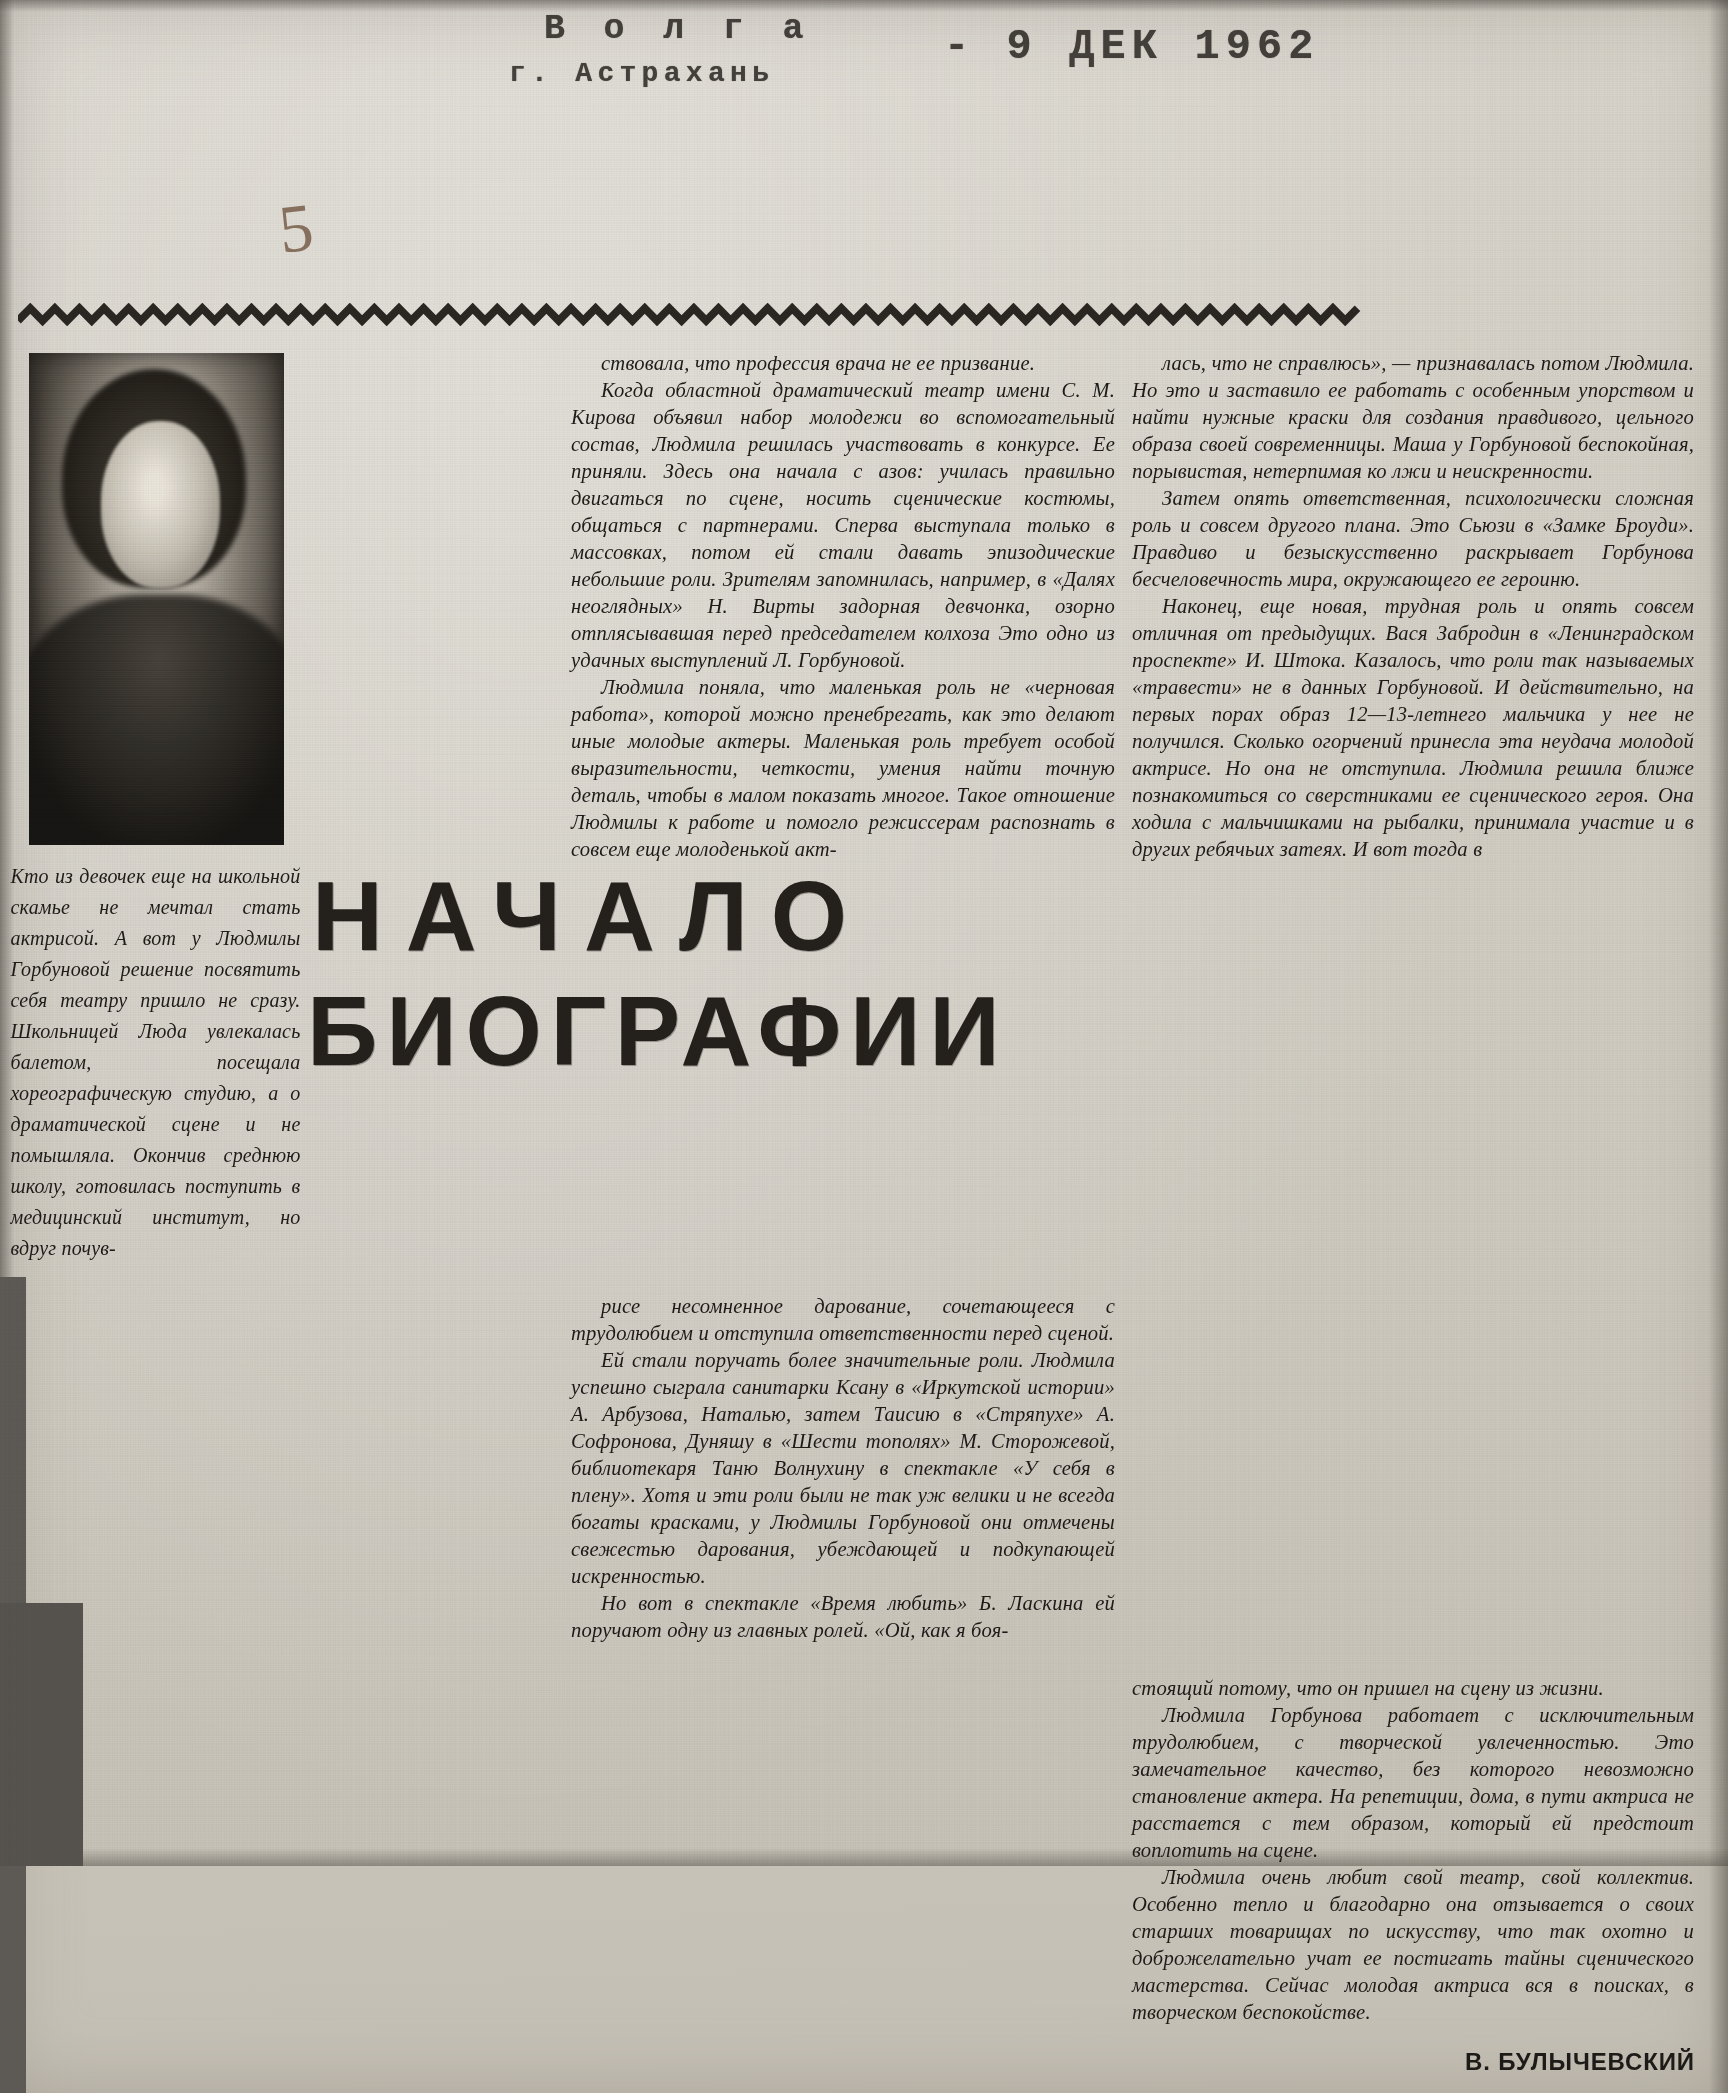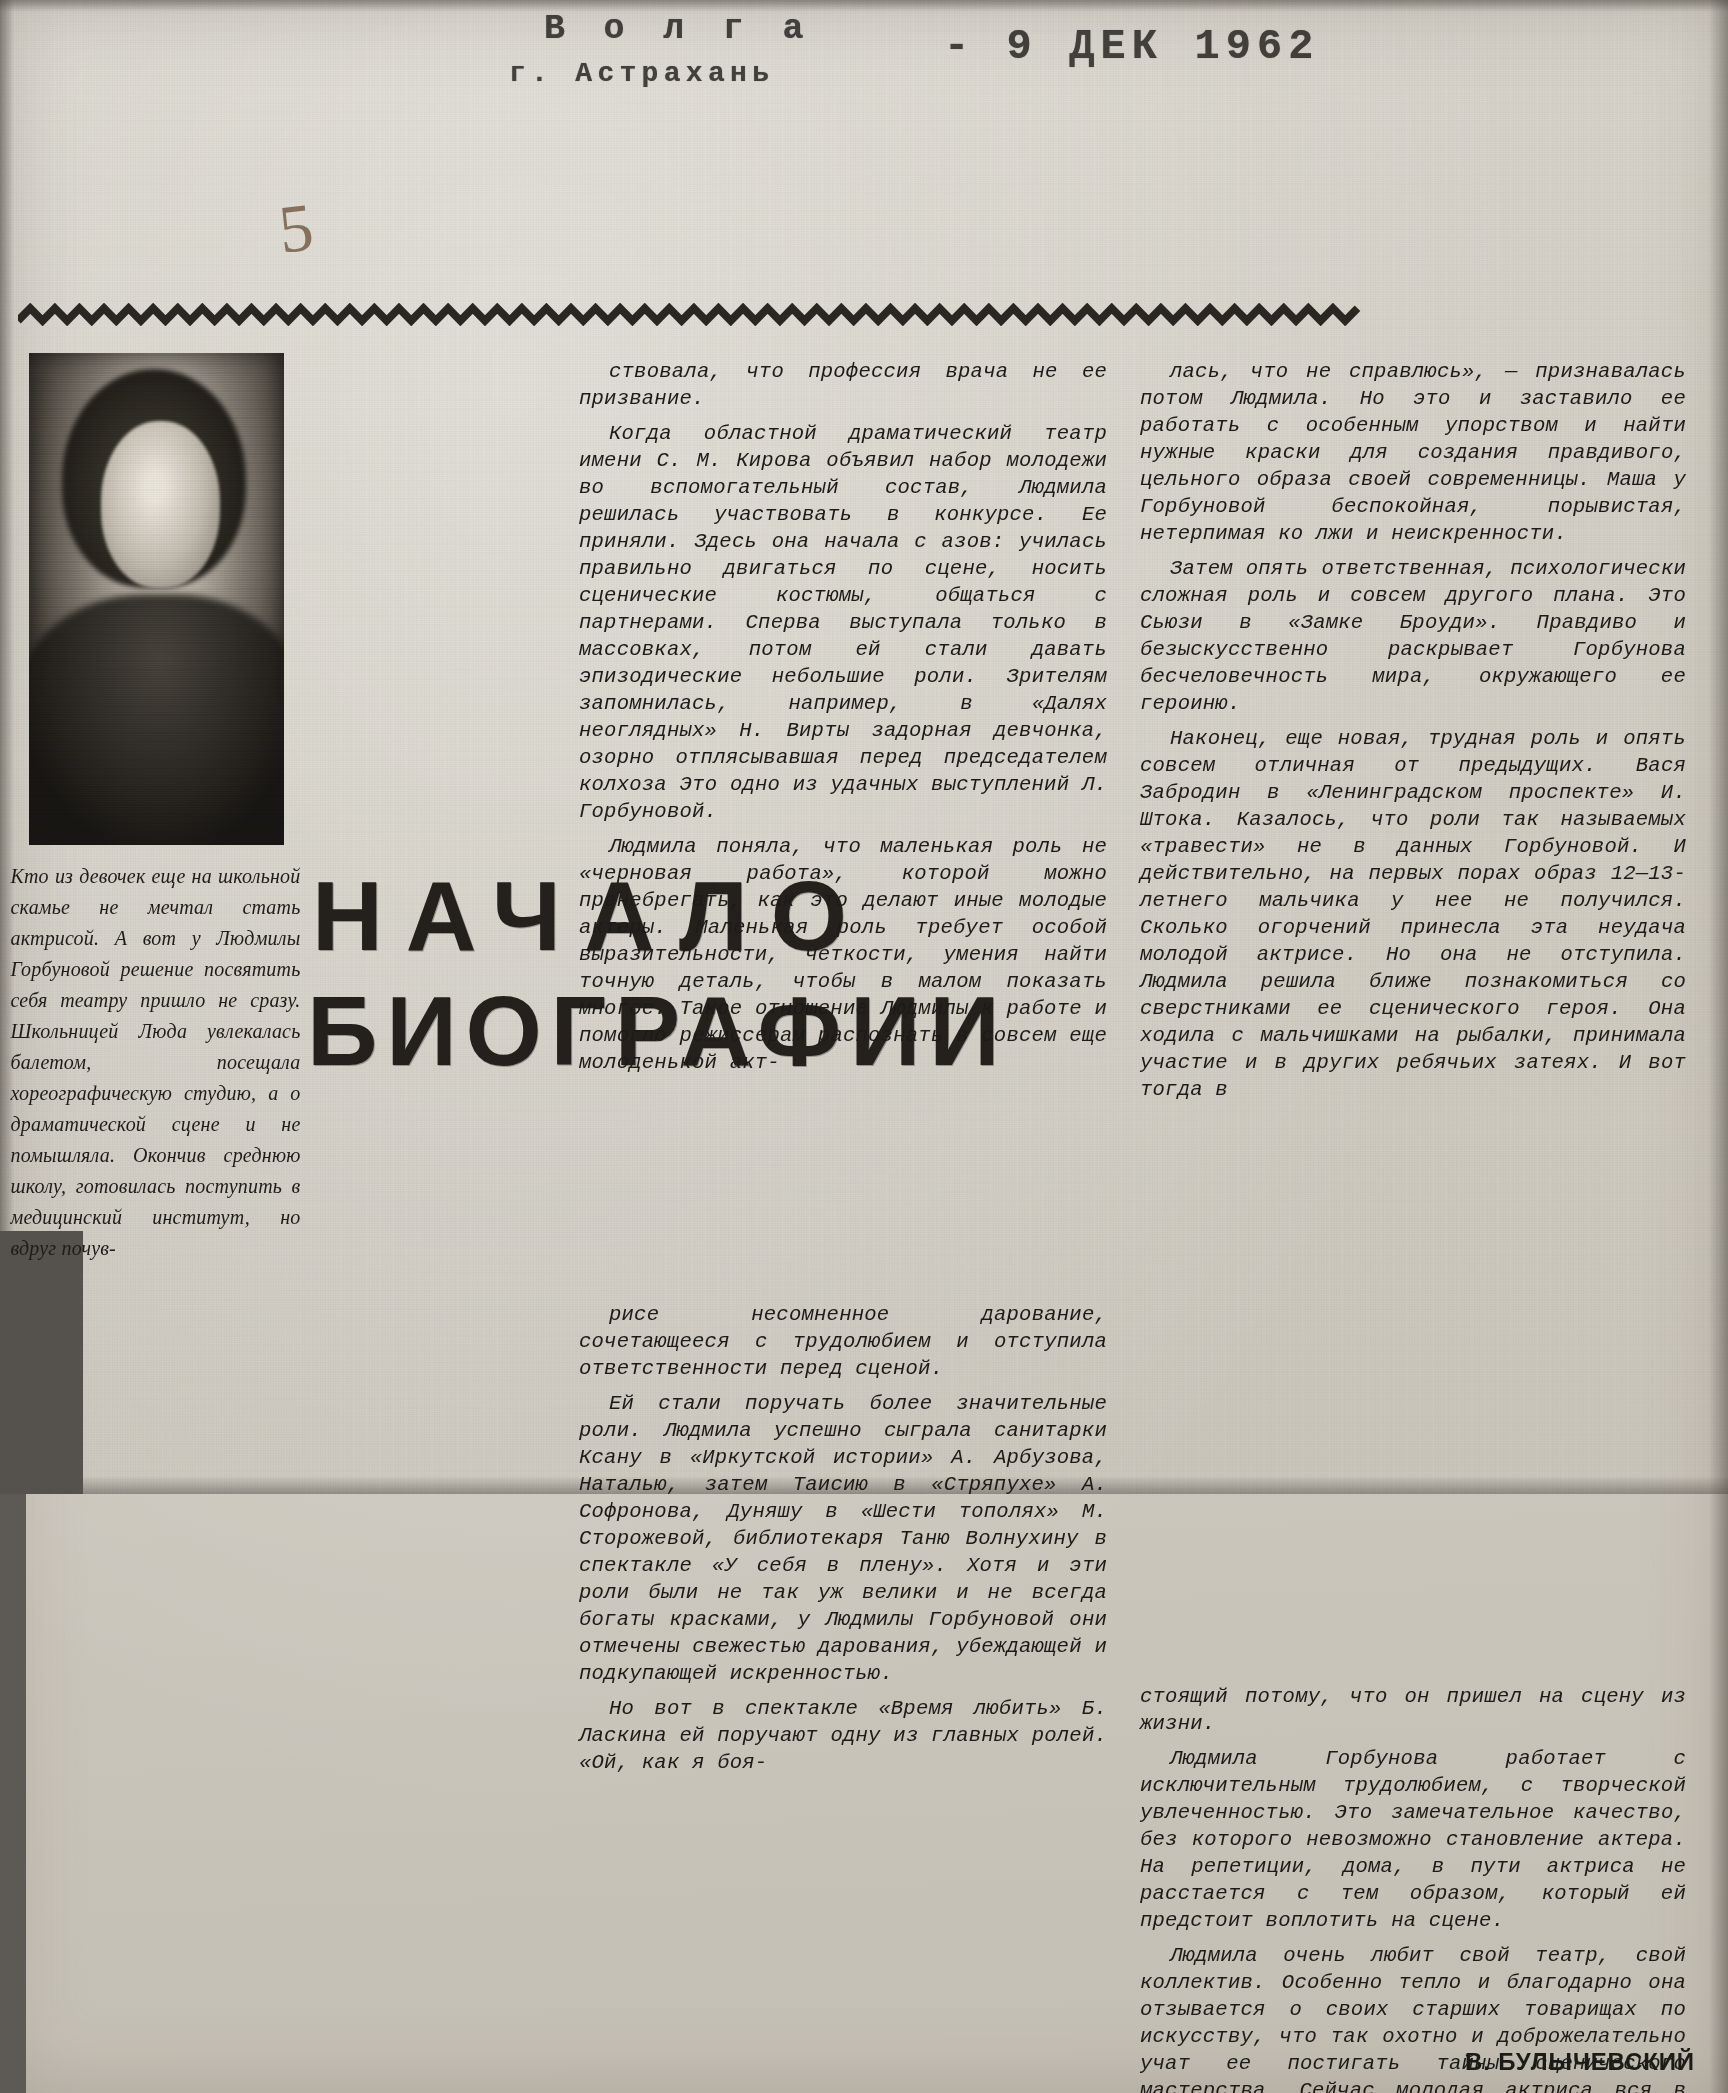--- a/index.html
+++ b/index.html
@@ -11,21 +11,21 @@
     width: 1728px;
     height: 2094px;
     overflow: hidden;
     font-family: "Liberation Serif", serif;
   }
 
   
   #page {
     position: relative;
     width: 1728px;
-    height: 1494px;
+    height: 1866px;
     background: #f0abfc;
   }
 
   
   .clipping {
     position: absolute;
     left: 0;
     top: 0;
     width: 1728px;
     height: 2094px;
@@ -199,21 +199,21 @@
   .col {
     position: absolute;
     font-family: "Liberation Serif", serif;
     font-style: italic;
     font-size: 20.6px;
     line-height: 27px;
     color: #1d1b18;
     text-align: justify;
     letter-spacing: 0.2px;
   }
-  .col p { margin: 8px; text-indent: 30px; font-family: Liberation Mono, monospace; }
+  .col p { margin: 0; text-indent: 30px; }
 
   #col-mid-top  { left: 571px; top: 16px;  width: 544px; }
   #col-mid-bot  { left: 571px; top: 959px; width: 544px; }
   #col-right-top{ left: 1132px; top: 16px; width: 562px; }
   #col-right-bot{ left: 1132px; top: 1341px; width: 562px; }
   
   #col-right-wrap {
     left: 1299px; top: 1216px; width: 395px;
   }
 

